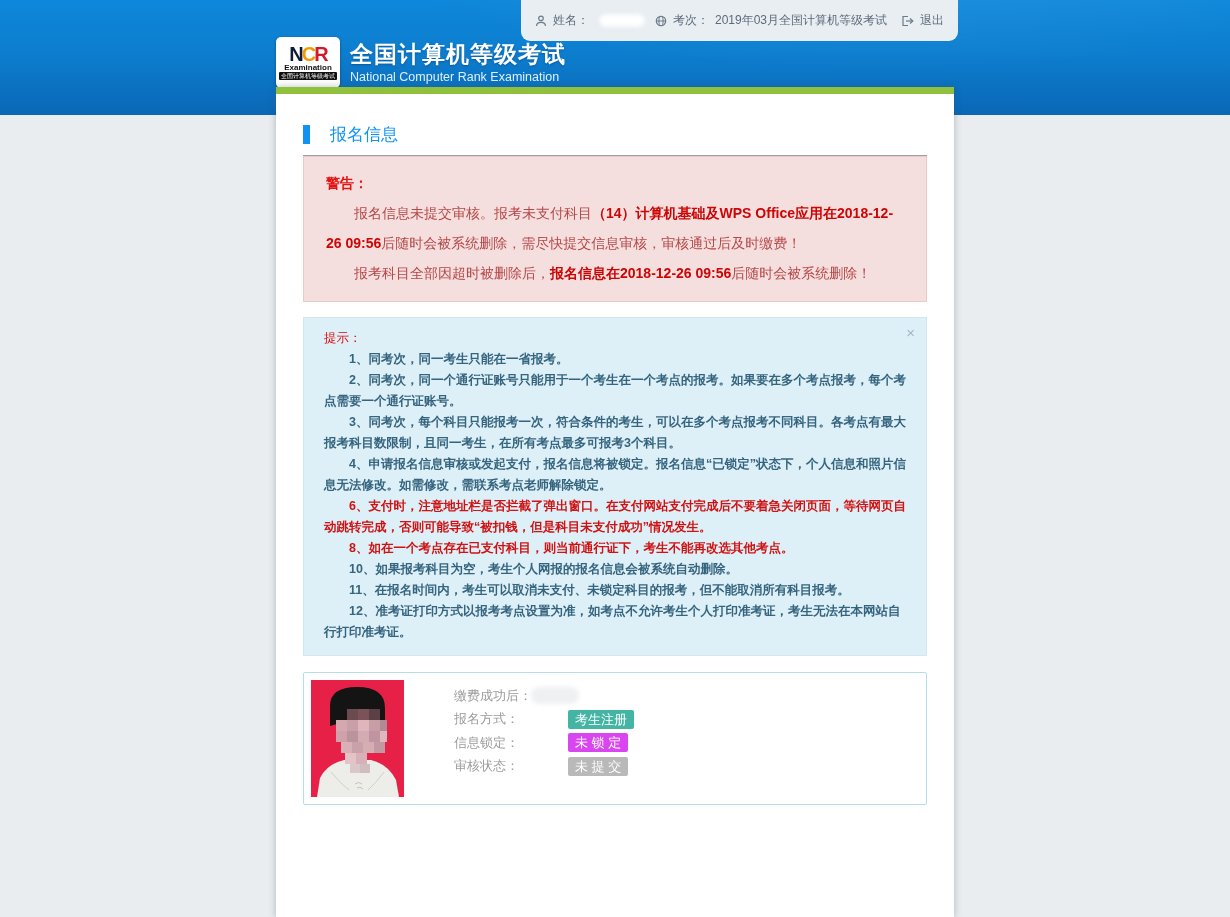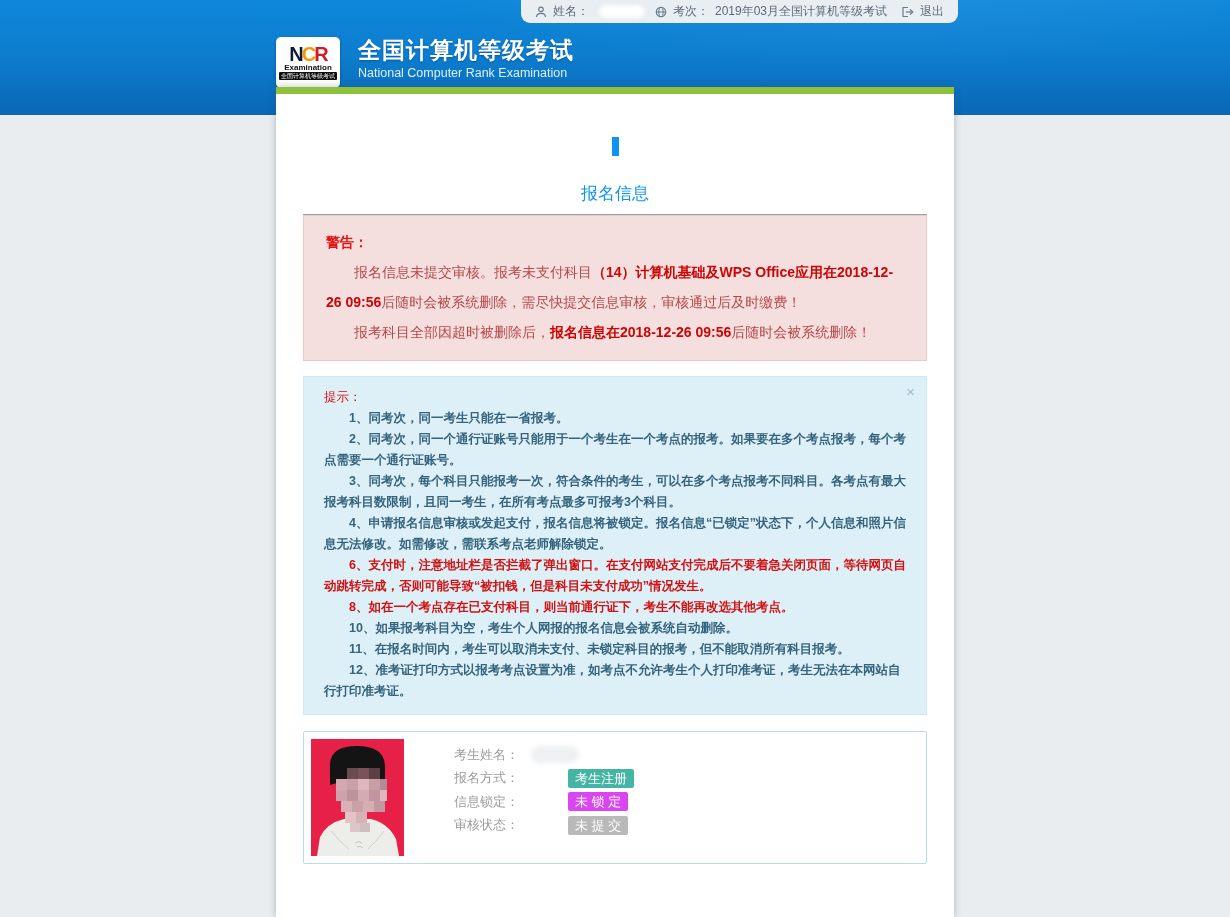--- a/index.html
+++ b/index.html
@@ -6,47 +6,47 @@
   body{
     width:1230px;height:917px;overflow:hidden;position:relative;
     background:#e9edef;
     font-family:"Liberation Sans","DejaVu Sans",sans-serif;
   }
   
   .banner{height:115px;background:linear-gradient(180deg,#0e87da 0%,#0d7ecf 45%,#0a67b6 100%);position:relative;}
   .banner::before{content:"";position:absolute;inset:0;
     background:radial-gradient(ellipse 900px 260px at 72% -90px,rgba(255,255,255,.12),transparent 62%);}
   .userbar{
-    position:absolute;top:0;right:272px;height:23px;z-index:3;
+    position:absolute;top:0;right:272px;height:41px;z-index:3;
     background:#e9eef3;border-radius:0 0 9px 9px;
     display:flex;align-items:center;gap:6px;padding:0 14px;
     font-size:12px;color:#5c6b79;white-space:nowrap;
   }
   .userbar svg{display:block;}
   .userbar .logout{cursor:pointer;}
   .blob{display:inline-block;background:rgba(255,255,255,.95);border-radius:7px;filter:blur(2px);box-shadow:0 0 3px #d7dde2;}
   .topblob{width:46px;height:13px;margin:0 4px;}
-  .logo-row{width:678px;margin:0 auto;padding-top:37px;display:flex;align-items:flex-start;gap:18px;position:relative;z-index:1;}
+  .logo-row{width:678px;margin:0 auto;padding-top:37px;display:flex;align-items:center;gap:10px;position:relative;z-index:1;}
   .logo-box{width:64px;height:51px;background:#fff;border-radius:5px;box-shadow:0 1px 3px rgba(0,0,0,.35);
     display:flex;flex-direction:column;align-items:center;justify-content:center;box-sizing:border-box;padding:2px 2px;}
   .logo-ncr{font-weight:bold;font-size:20px;line-height:18px;letter-spacing:-2px;}
   .logo-ncr .ln{color:#101a35;}
   .logo-ncr .lc{color:#f29b00;}
   .logo-ncr .lr{color:#cf1b2b;}
   .logo-exam{font-size:8px;font-weight:bold;color:#111;line-height:9px;letter-spacing:0;}
   .logo-cap{background:#101010;color:#fff;font-size:6px;line-height:8px;padding:0 2px;border-radius:1px;white-space:nowrap;}
   .site-title{color:#fff;font-size:23px;font-weight:bold;letter-spacing:1px;line-height:26px;text-shadow:0 1px 2px rgba(0,40,90,.4);}
   .site-subtitle{color:#def0fe;font-size:12.5px;margin-top:3px;}
   
   .content-panel{
     position:relative;z-index:2;width:678px;margin:-28px auto 0;background:#fff;
     border-top:7px solid #8fc13d;box-shadow:0 0 7px rgba(55,75,90,.35);
     box-sizing:border-box;padding:0 27px 20px;min-height:830px;
   }
-  .page-title-row{display:flex;align-items:center;gap:26px;padding-top:43px;flex-direction:column;}
+  .page-title-row{display:flex;align-items:center;gap:20px;padding-top:29px;}
   .title-marker{width:7px;height:19px;background:#0e93f2;}
   .page-title{color:#0e93f2;font-size:17px;}
   .title-rule{border:none;border-top:1px solid #9aa2a8;margin:9px 0 0;}
   
   .alert-warning{background:#f5dede;border:1px solid #ecc9c9;padding:11px 22px 13px;font-size:14px;color:#b54848;}
   .alert-warning .heading{color:#e41414;font-weight:bold;line-height:30px;}
   .alert-warning p{margin:0;text-indent:2em;line-height:30px;}
   .alert-warning b{color:#cc0505;}
   
   .alert-hint{margin-top:15px;background:#ddf0f8;border:1px solid #cfe8f2;padding:10px 20px 12px;
@@ -156,21 +156,21 @@
       <rect x="34" y="73" width="11" height="11" fill="#e3c3c6"></rect>
         <rect x="45" y="73" width="11" height="11" fill="#d6b2b8"></rect>
         <rect x="39" y="84" width="10" height="9" fill="#d9c7c9"></rect>
         <rect x="49" y="84" width="10" height="9" fill="#cfbdbf"></rect>
       <path d="M20,92 Q30,104 38,110" fill="none" stroke="#cfcfca" stroke-width="1"></path>
       <path d="M73,92 Q64,104 57,110" fill="none" stroke="#cfcfca" stroke-width="1"></path>
       <path d="M44,104 Q48,101 51,104 M46,108 Q49,106 52,109" fill="none" stroke="#b9b9b2" stroke-width="0.8"></path>
     </svg>
     <div class="fields">
         <div class="field-row">
-          <span class="field-label">考生姓名：</span>
+          <span class="field-label">缴费成功后：</span>
           <span class="blob nameblob"></span>
         </div>
         <div class="field-row">
           <span class="field-label">报名方式：</span>
           <span class="badge" style="background: rgb(68, 181, 164);">考生注册</span>
         </div>
         <div class="field-row">
           <span class="field-label">信息锁定：</span>
           <span class="badge" style="background: #d946ef;">未 锁 定</span>
         </div>

